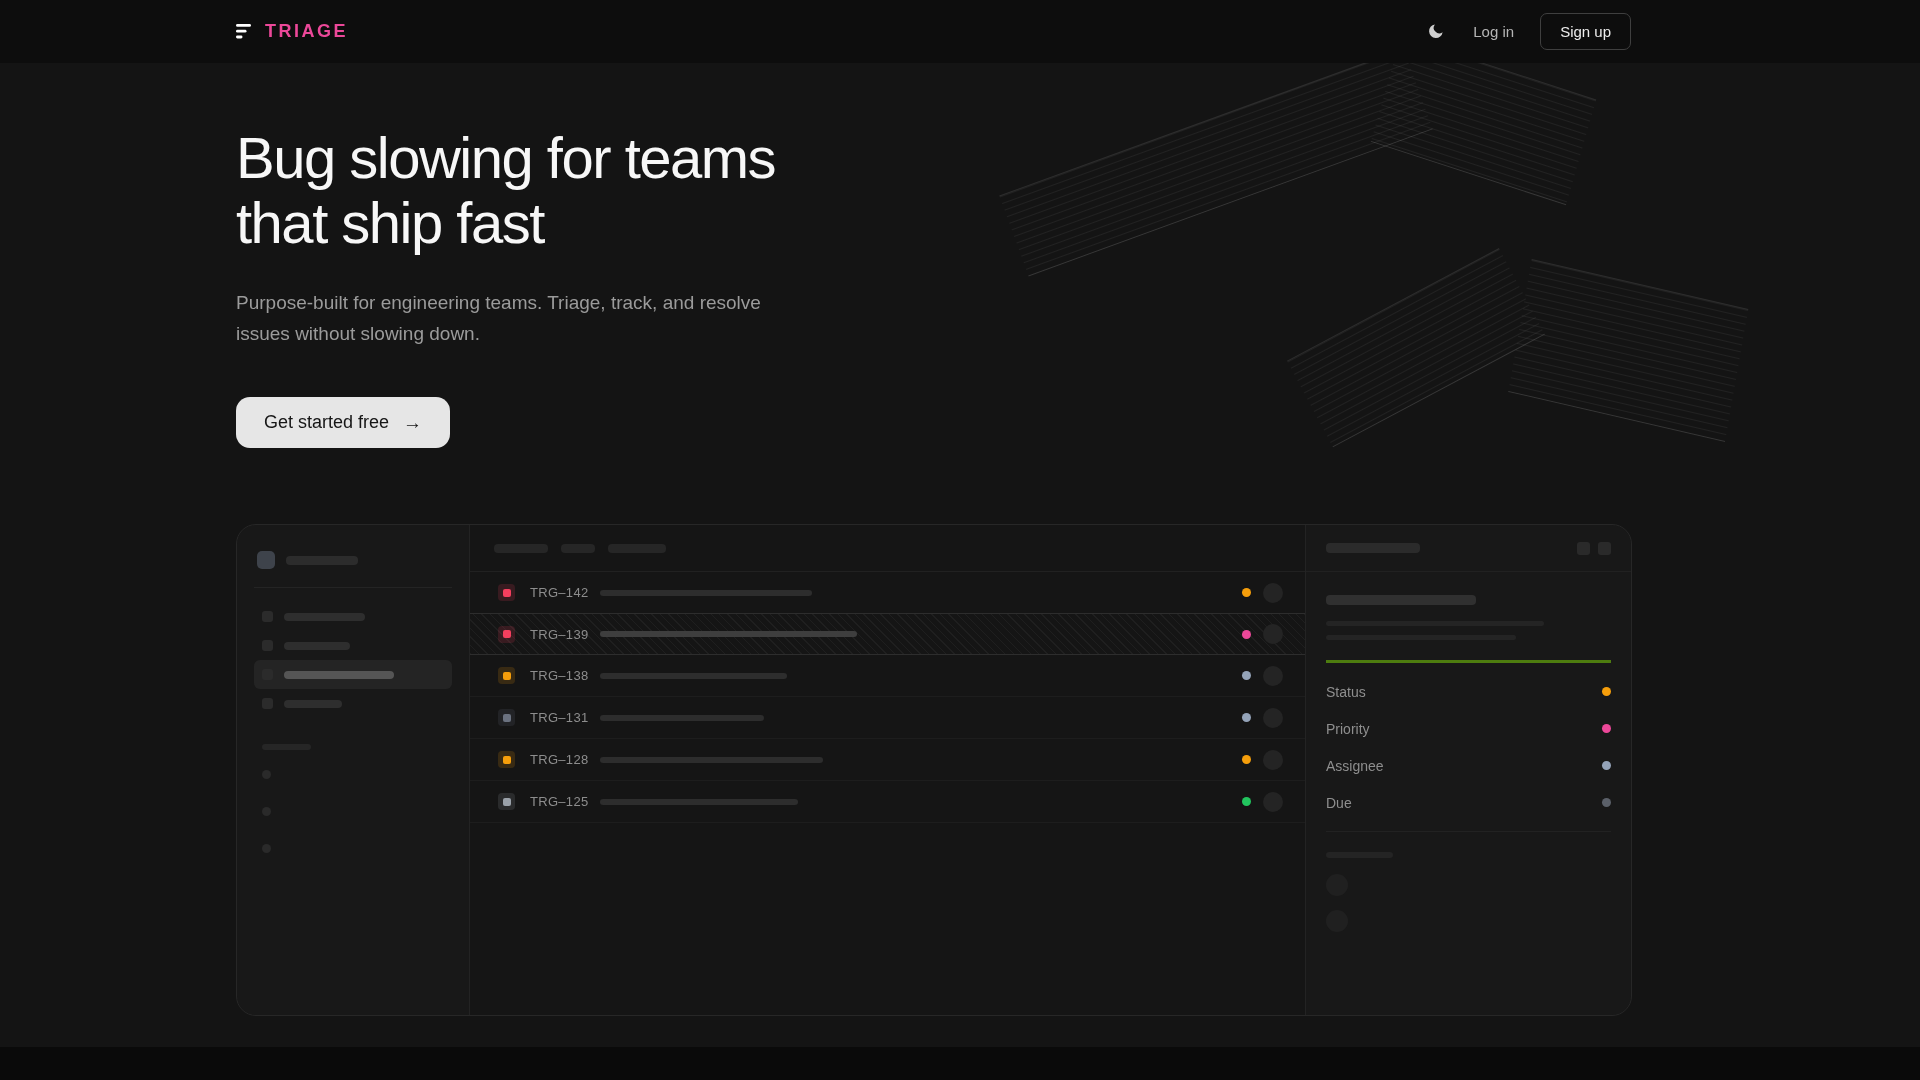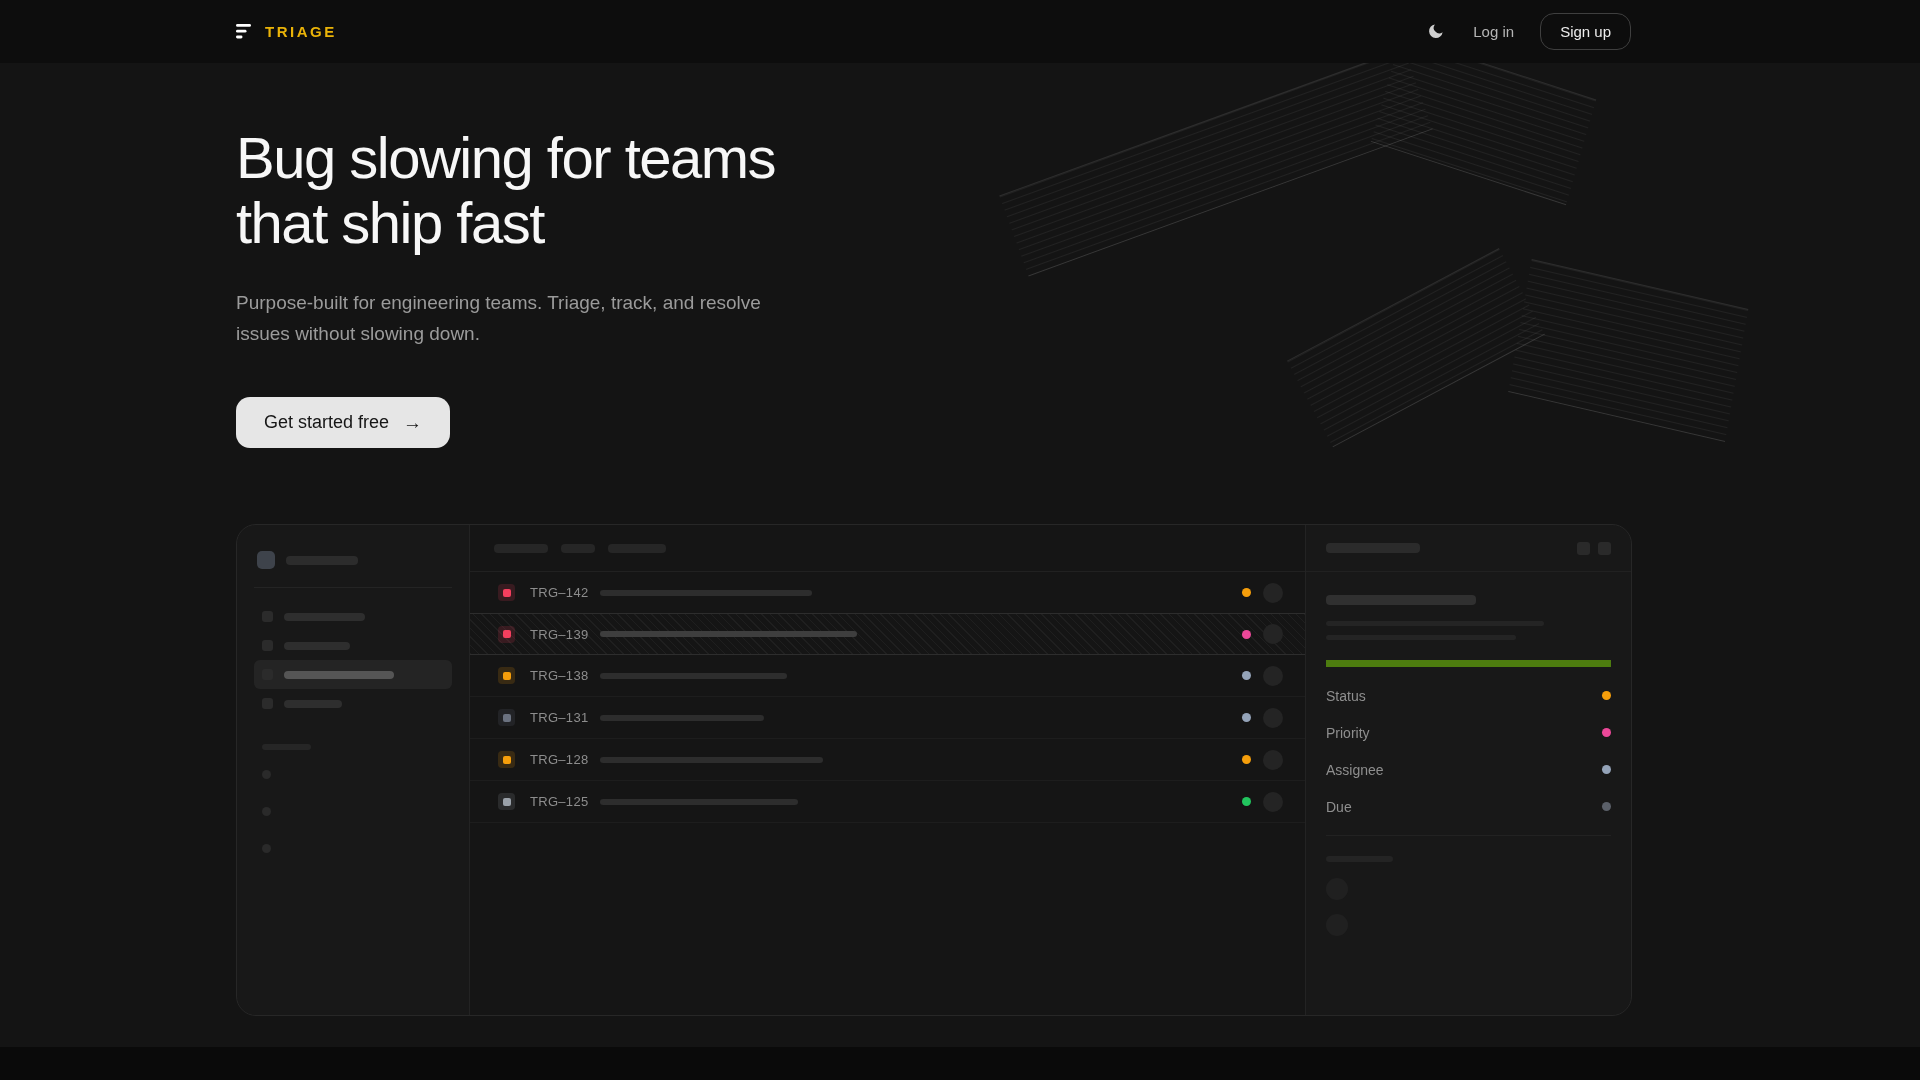--- a/index.html
+++ b/index.html
@@ -21,27 +21,27 @@
   }
   .sheet.t1 { left:1014px; top:193px; width:430px; height:86px; transform-origin:left center; transform:rotate(-20deg); }
   .sheet.t2 { left:1386px; top:34px;  width:205px; height:110px; transform-origin:left center; transform:rotate(16deg) skewY(2deg); }
   .sheet.b1 { left:1310px; top:355px; width:240px; height:98px;  transform-origin:left center; transform:rotate(-28deg); }
   .sheet.b2 { left:1520px; top:258px; width:222px; height:135px; transform-origin:left center; transform:rotate(10deg) skewY(3deg); }
 
   
   .nav { position:absolute; top:0; left:0; right:0; height:63px; background:#0d0d0d; z-index:5; }
   .nav-inner { width:1395px; margin-left:236px; height:100%; display:flex; align-items:center; }
   .brand { display:flex; align-items:center; gap:10px; }
-  .brand-name { font-size:15px; font-weight:700; letter-spacing:2.5px; color:#eab308; }
+  .brand-name { font-size:18px; font-weight:700; letter-spacing:2.5px; color:#ec4899; }
   .nav-right { margin-left:auto; display:flex; align-items:center; gap:26px; }
   .theme-btn { width:24px; height:24px; display:flex; align-items:center; justify-content:center; background:none; border:none; cursor:pointer; }
   .login-link { font-size:15px; color:#b5b5b5; text-decoration:none; cursor:pointer; }
   .signup-btn {
     font-family:inherit; font-size:15px; color:#ededed; background:transparent;
-    border:1px solid #3f3f3f; border-radius:14px; padding:9px 19px; cursor:pointer;
+    border:1px solid #3f3f3f; border-radius:7px; padding:9px 19px; cursor:pointer;
   }
 
   
   .hero { position:absolute; left:236px; top:125px; z-index:2; }
   .hero h1 { font-size:58px; line-height:65px; font-weight:500; letter-spacing:-1.5px; color:#f7f7f7; }
   .hero-sub { margin-top:32px; font-size:19px; line-height:31px; color:#9b9b9b; max-width:530px; }
   .cta {
     margin-top:48px; display:inline-flex; align-items:center; gap:14px;
     background:#e6e6e6; color:#161616; border:none; border-radius:14px;
     font-family:inherit; font-size:18px; font-weight:500; padding:15px 28px; cursor:pointer;
@@ -96,21 +96,21 @@
   
   .detail-header { height:47px; flex:none; display:flex; align-items:center; padding:0 20px; border-bottom:1px solid #212121; }
   .detail-header .skel { width:94px; height:10px; background:#2b2b2b; }
   .dh-icons { margin-left:auto; display:flex; gap:8px; }
   .dh-icon { width:13px; height:13px; border-radius:3px; background:#2a2a2a; }
   .detail-body { padding:23px 20px; }
   .d-title { width:150px; height:10px; border-radius:4px; background:#303030; }
   .d-line { height:5px; border-radius:3px; background:#242424; }
   .d-line.one { width:218px; margin-top:16px; }
   .d-line.two { width:190px; margin-top:9px; }
-  .d-fields { margin-top:20px; border-top:7px solid #4d7c0f; padding-top:10px; }
+  .d-fields { margin-top:20px; border-top:3px solid #4d7c0f; padding-top:10px; }
   .d-field { height:37px; display:flex; align-items:center; justify-content:space-between; }
   .d-label { font-size:14px; color:#8e8e8e; }
   .d-dot { width:9px; height:9px; border-radius:50%; }
   .d-foot { border-top:1px solid #222222; margin-top:10px; padding-top:20px; }
   .d-foot-bar { width:67px; height:6px; border-radius:3px; background:#242424; }
   .d-circles { margin-top:16px; display:flex; flex-direction:column; gap:14px; }
   .d-circle { width:22px; height:22px; border-radius:50%; background:#202020; }
 
   
   .footer { position:absolute; left:0; right:0; bottom:0; height:33px; background:#0a0a0a; z-index:3; }

